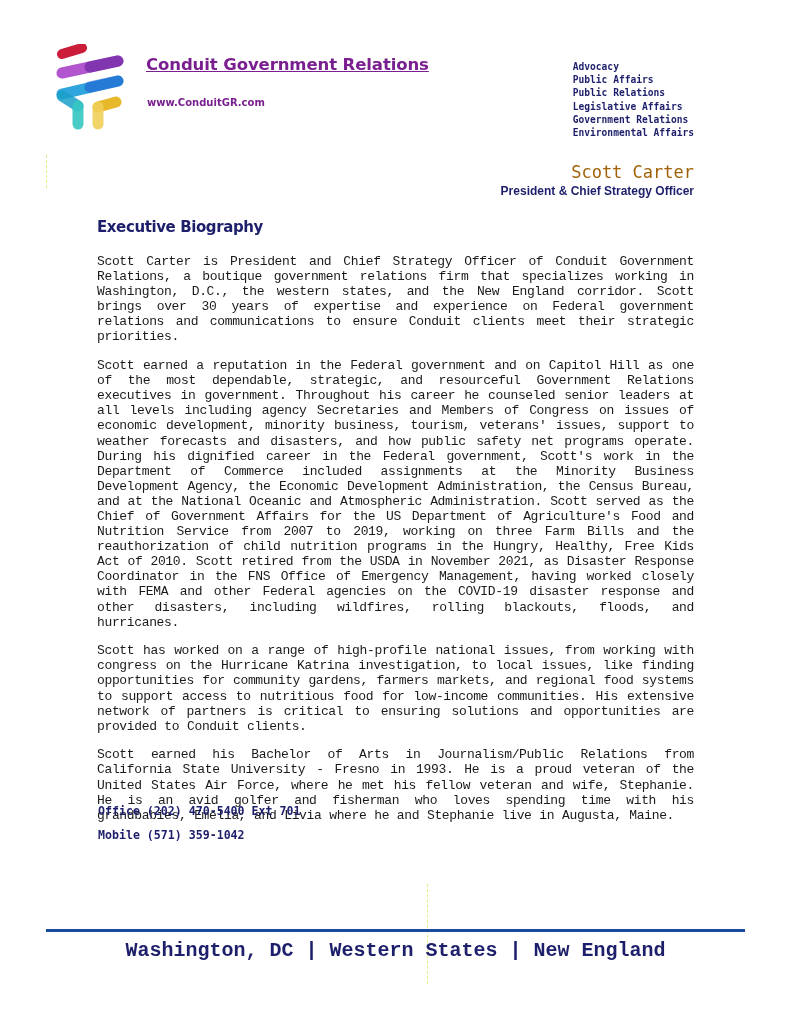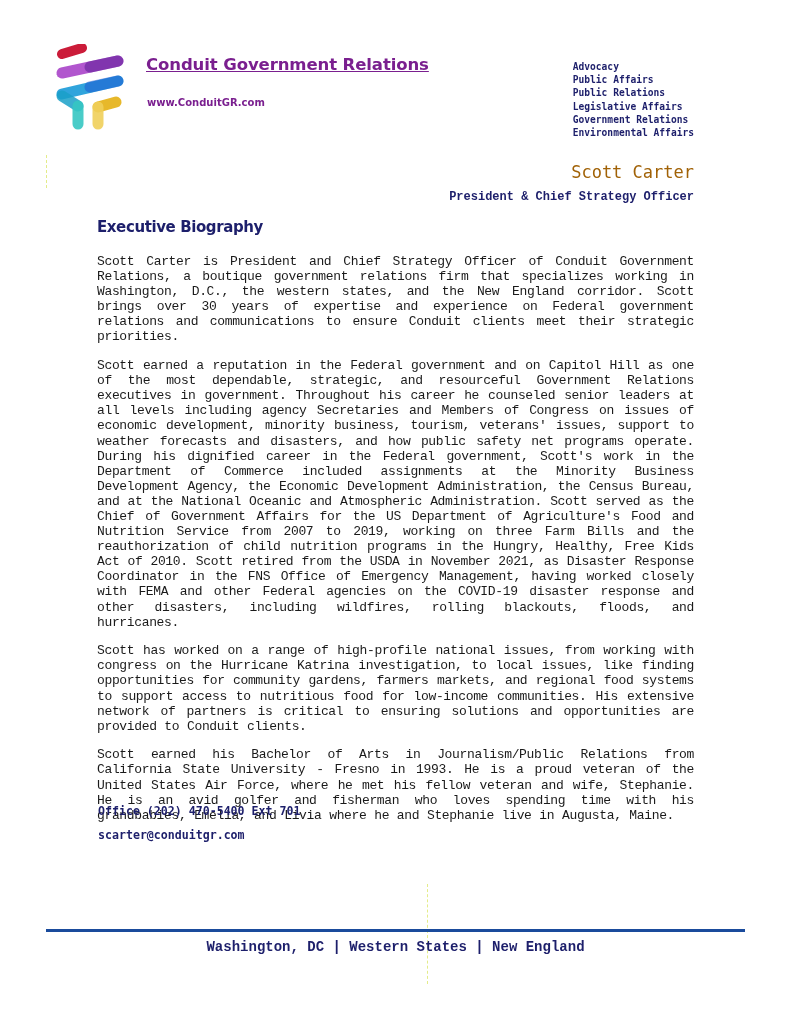--- a/index.html
+++ b/index.html
@@ -10,32 +10,32 @@
   .brand-url { position: absolute; left: 147px; top: 80px; font-family: "DejaVu Sans", sans-serif; font-weight: bold; font-size: 10px; color: #7a1f8f; white-space: nowrap; margin-top: 17px; }
 
   .services { position: absolute; right: 97px; top: 60px; text-align: left; font-family: "DejaVu Sans Mono", monospace; font-weight: bold; font-size: 9.6px; line-height: 13.2px; color: #1d1f6b; }
   .services div { white-space: nowrap; }
 
   .guide { position: absolute; width: 0; border-left: 1.5px dashed #e4ec8a; }
   .guide-left { left: 46px; top: 155px; height: 33px; }
   .guide-bottom { left: 427px; top: 884px; height: 100px; }
 
   .person-name { position: absolute; right: 97px; top: 162px; font-family: "DejaVu Sans Mono", monospace; font-weight: normal; font-size: 17px; color: #a16207; white-space: nowrap; }
-  .person-title { position: absolute; right: 97px; top: 190px; font-family: Liberation Mono, monospace; font-weight: bold; font-size: 12px; color: #1d1f6b; white-space: nowrap; }
+  .person-title { position: absolute; right: 97px; top: 184px; font-family: Liberation Sans, sans-serif; font-weight: bold; font-size: 12px; color: #1d1f6b; white-space: nowrap; }
 
   .section-heading { position: absolute; left: 97px; top: 218px; font-family: "DejaVu Sans", sans-serif; font-weight: bold; font-size: 15px; color: #1d1f6b; letter-spacing: -0.4px; white-space: nowrap; }
 
   .bio { position: absolute; left: 97px; top: 254px; width: 597px; }
   .bio p { margin: 0 0 13.5px 0; font-family: Liberation Mono, monospace; font-size: 13px; line-height: 15.1px; text-align: justify; letter-spacing: -0.35px; word-spacing: 0.3px; color: #1a1a1a; }
 
   .contact { position: absolute; left: 98px; top: 800px; font-family: "DejaVu Sans Mono", monospace; font-weight: bold; font-size: 11.6px; line-height: 23.5px; color: #1d1f6b; }
   .contact div { white-space: nowrap; }
 
   .footer-rule { position: absolute; left: 46px; top: 929px; width: 699px; height: 3px; background: #1a4b9c; }
-  .footer-text { position: absolute; left: 0; width: 791px; top: 939px; text-align: center; font-family: "Liberation Mono", monospace; font-weight: bold; font-size: 14px; color: #1d1f6b; white-space: nowrap; }
+  .footer-text { position: absolute; left: 0; width: 791px; top: 939px; text-align: center; font-family: "Liberation Mono", monospace; font-weight: bold; font-size: 20px; color: #1d1f6b; white-space: nowrap; }
 </style>
 </head>
 <body>
 
 <svg class="logo" viewBox="0 0 74 88">
   <g stroke-linecap="round" fill="none">
     <line x1="10" y1="10" x2="30" y2="4" stroke="#c8102e" stroke-width="10" opacity="0.95"></line>
     <line x1="10" y1="29" x2="66" y2="17" stroke="#a944c9" stroke-width="11" opacity="0.9"></line>
     <line x1="38" y1="23" x2="66" y2="17" stroke="#5a1b94" stroke-width="11" opacity="0.55"></line>
     <line x1="10" y1="50" x2="66" y2="37" stroke="#1a9ad8" stroke-width="11" opacity="0.9"></line>
@@ -68,19 +68,19 @@
 
 <div class="bio">
   <p>Scott Carter is President and Chief Strategy Officer of Conduit Government Relations, a boutique government relations firm that specializes working in Washington, D.C., the western states, and the New England corridor. Scott brings over 30 years of expertise and experience on Federal government relations and communications to ensure Conduit clients meet their strategic priorities.</p>
   <p>Scott earned a reputation in the Federal government and on Capitol Hill as one of the most dependable, strategic, and resourceful Government Relations executives in government. Throughout his career he counseled senior leaders at all levels including agency Secretaries and Members of Congress on issues of economic development, minority business, tourism, veterans' issues, support to weather forecasts and disasters, and how public safety net programs operate. During his dignified career in the Federal government, Scott's work in the Department of Commerce included assignments at the Minority Business Development Agency, the Economic Development Administration, the Census Bureau, and at the National Oceanic and Atmospheric Administration. Scott served as the Chief of Government Affairs for the US Department of Agriculture's Food and Nutrition Service from 2007 to 2019, working on three Farm Bills and the reauthorization of child nutrition programs in the Hungry, Healthy, Free Kids Act of 2010. Scott retired from the USDA in November 2021, as Disaster Response Coordinator in the FNS Office of Emergency Management, having worked closely with FEMA and other Federal agencies on the COVID-19 disaster response and other disasters, including wildfires, rolling blackouts, floods, and hurricanes.</p>
   <p>Scott has worked on a range of high-profile national issues, from working with congress on the Hurricane Katrina investigation, to local issues, like finding opportunities for community gardens, farmers markets, and regional food systems to support access to nutritious food for low-income communities. His extensive network of partners is critical to ensuring solutions and opportunities are provided to Conduit clients.</p>
   <p>Scott earned his Bachelor of Arts in Journalism/Public Relations from California State University - Fresno in 1993. He is a proud veteran of the United States Air Force, where he met his fellow veteran and wife, Stephanie. He is an avid golfer and fisherman who loves spending time with his grandbabies, Emelia, and Livia where he and Stephanie live in Augusta, Maine.</p>
 </div>
 
 <div class="contact">
   <div>Office (202) 470-5400 Ext 701</div>
-  <div>scarter@conduitgr.com</div>
+  <div>Mobile (571) 359-1042</div>
 </div>
 
 <div class="guide guide-bottom"></div>
 
 <div class="footer-rule"></div>
 <div class="footer-text">Washington, DC | Western States | New England</div>
 
 </body></html>

